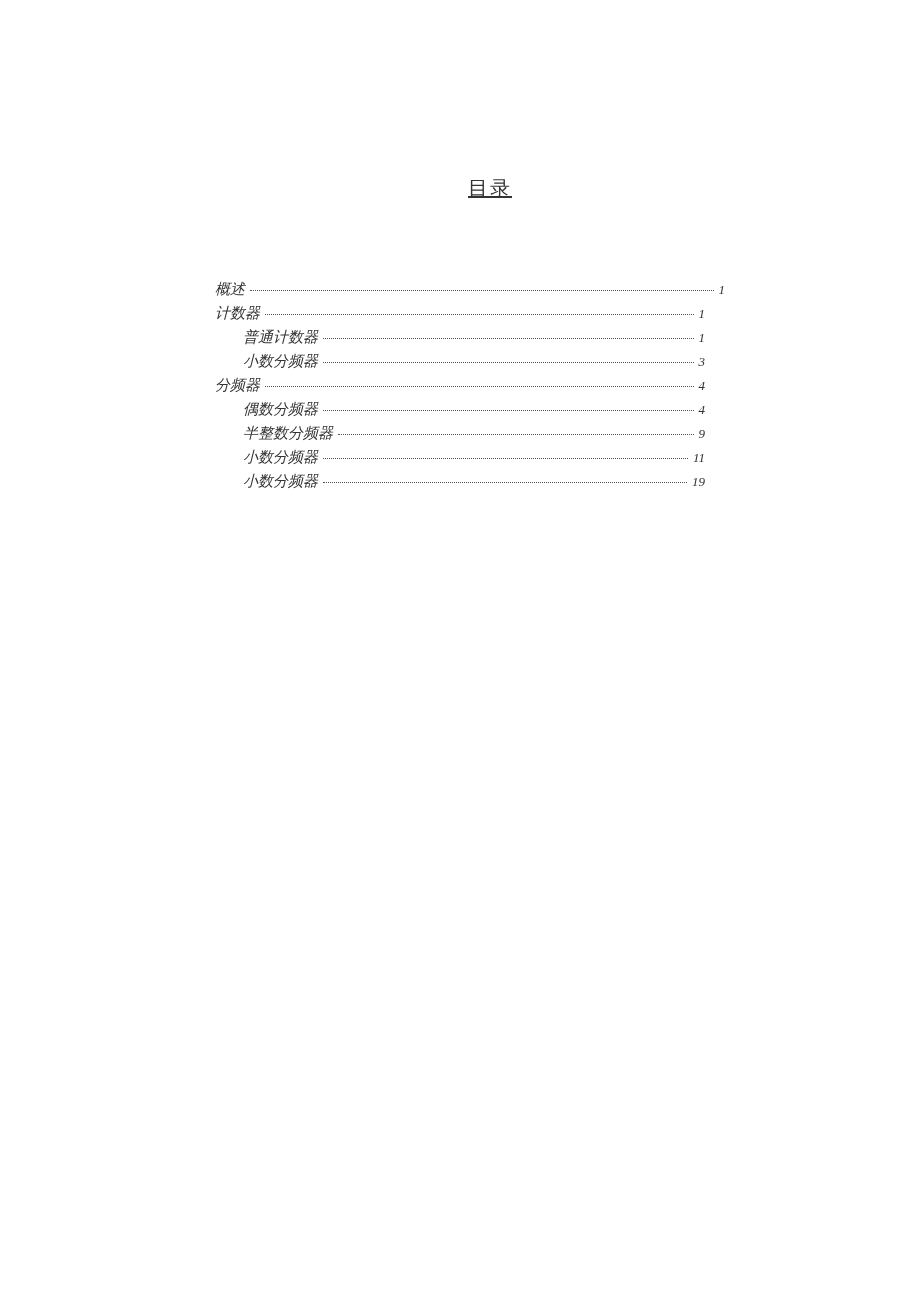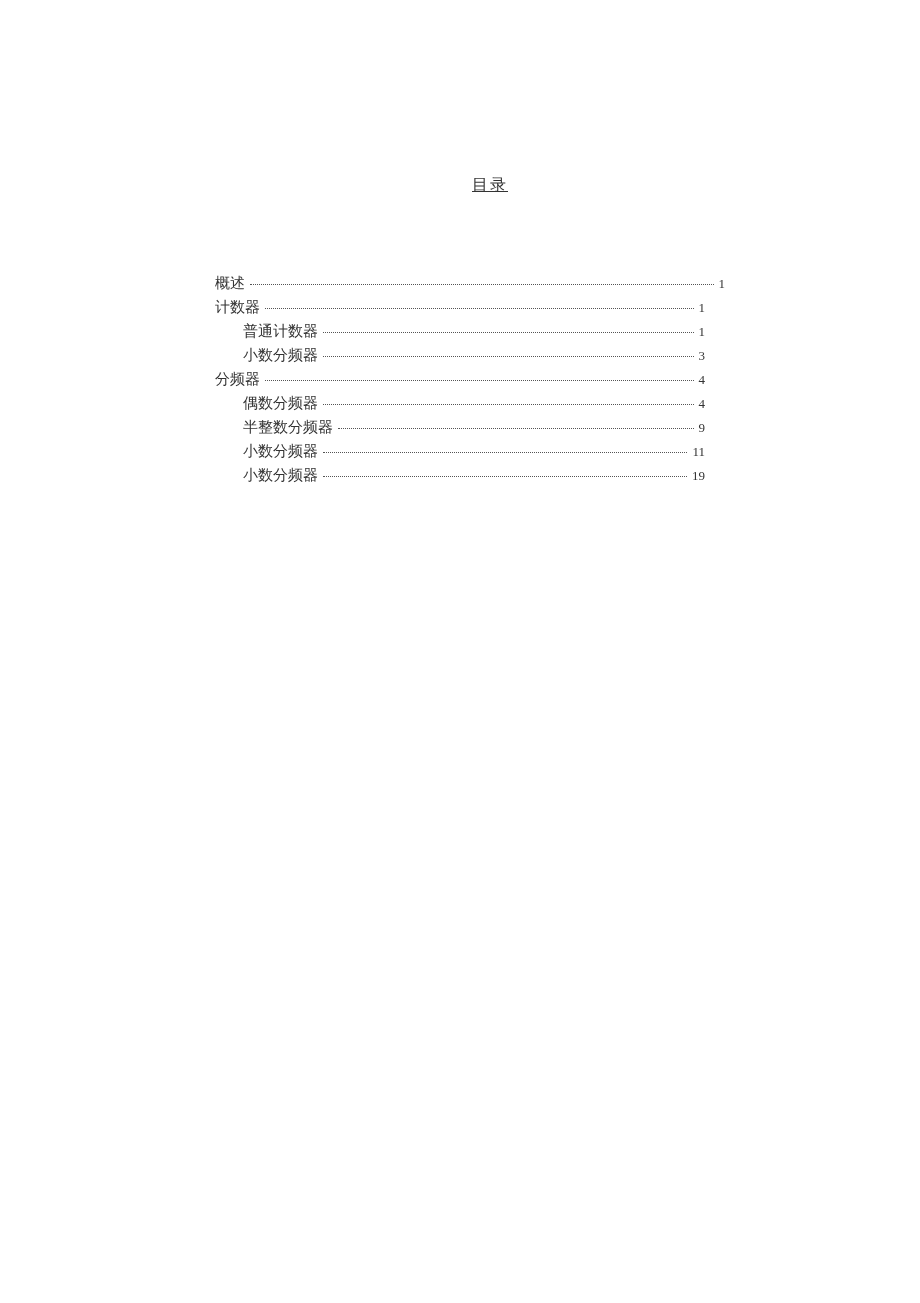--- a/index.html
+++ b/index.html
@@ -13,29 +13,30 @@
       background: #ffffff;
       font-family: "SimSun", "宋体", serif;
       color: #333333;
       position: relative;
     }
     .page {
       padding: 175px 215px 0 215px;
     }
     .title {
       text-align: center;
-      font-size: 16px;
+      font-size: 20px;
       letter-spacing: 2px;
       margin-bottom: 80px;
       font-weight: normal;
       margin-left: 60px;
       text-decoration: underline;
     }
     .toc {
       width: 100%;
+      font-style: italic;
     }
     .toc-entry {
       display: flex;
       align-items: baseline;
       font-size: 15px;
       line-height: 1.0;
       margin-bottom: 9px;
       white-space: nowrap;
     }
     .toc-entry.level-1 {

